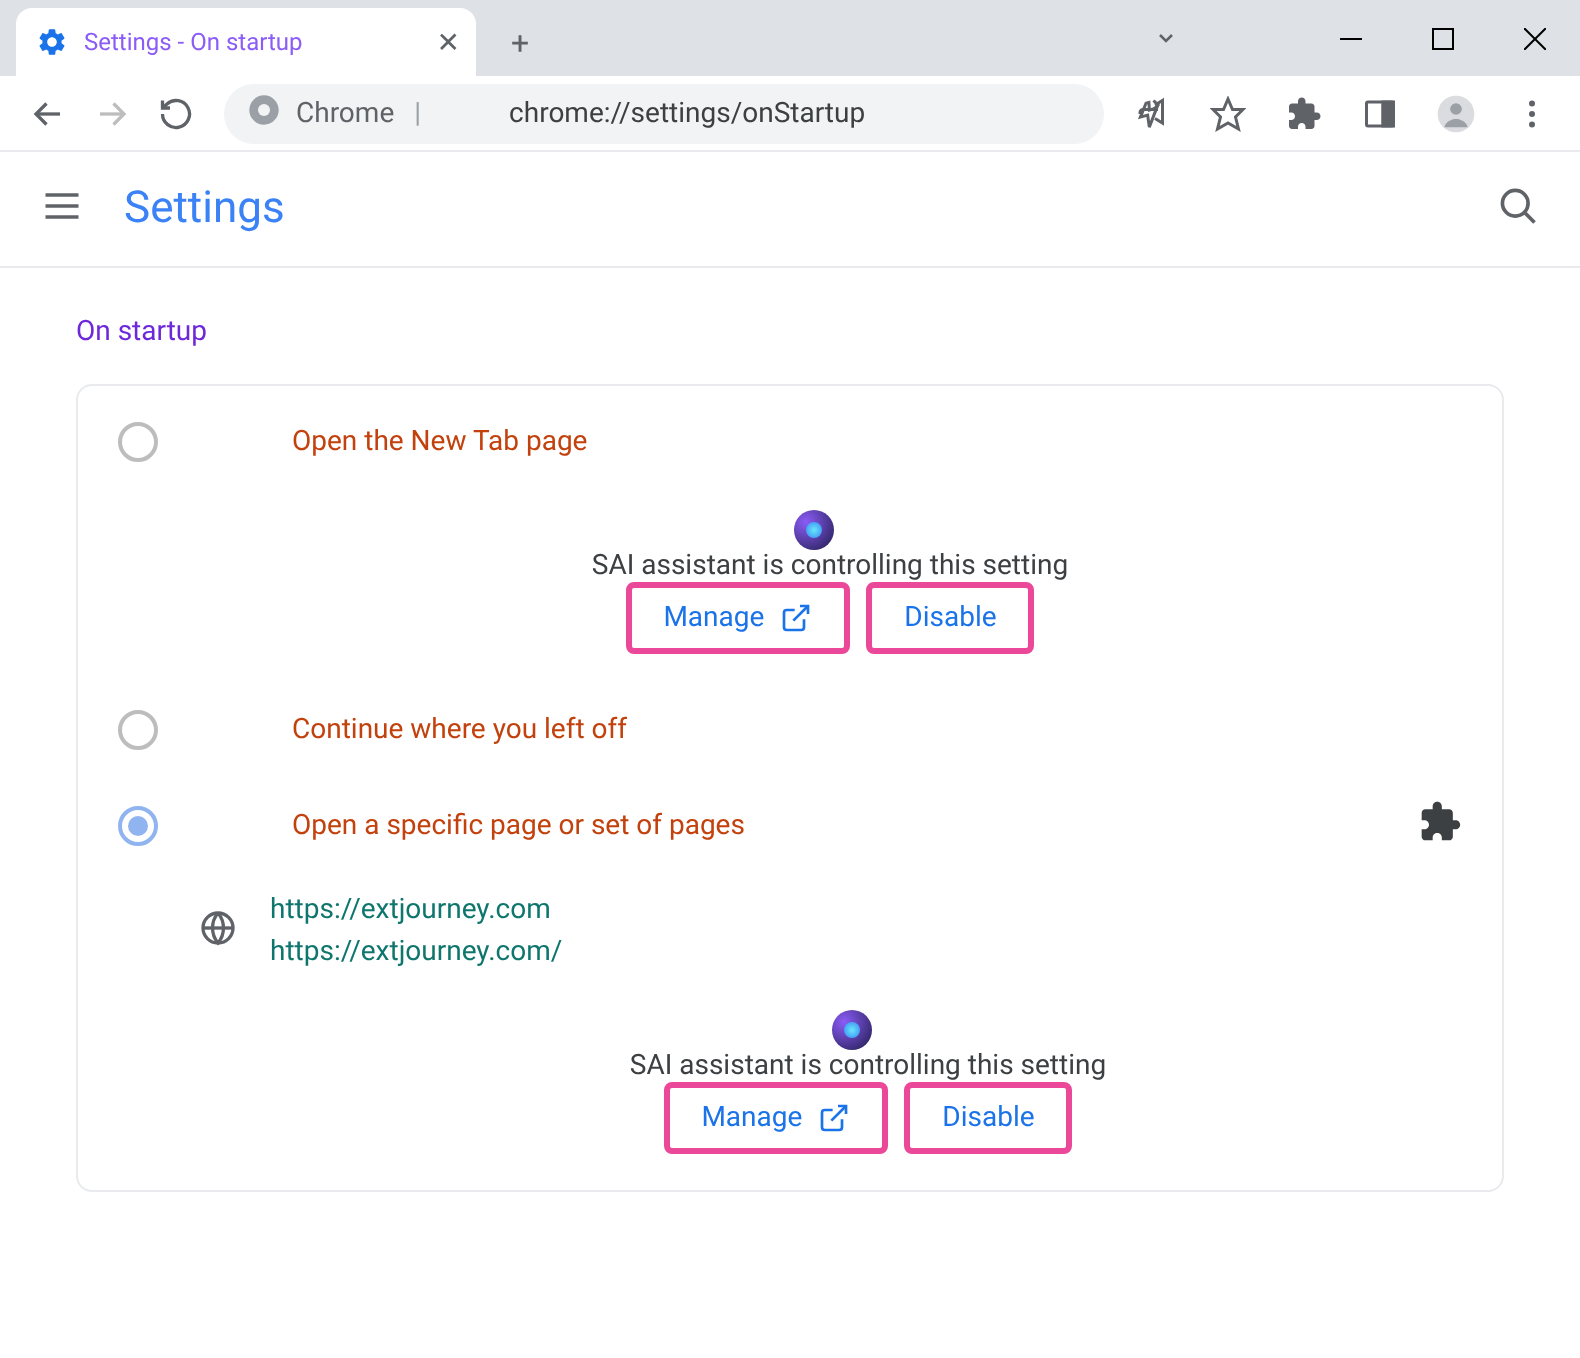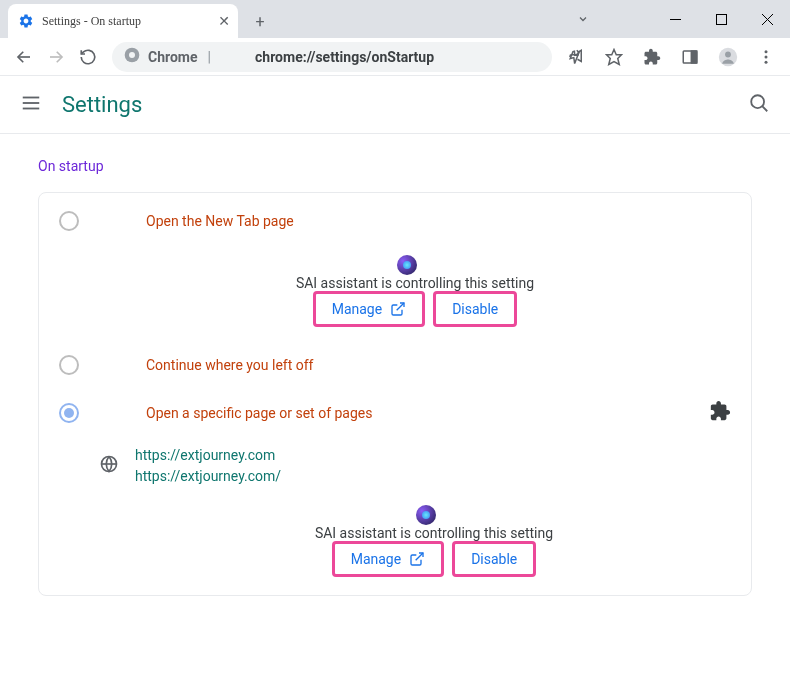--- a/index.html
+++ b/index.html
@@ -62,22 +62,21 @@
     .tab-favicon {
       width: 16px;
       height: 16px;
       margin-right: 8px;
       display: flex;
       align-items: center;
       justify-content: center;
     }
     .tab-title {
       font-size: 12px;
-      color: #404040;
-      font-family: Liberation Serif, serif;
+      color: #8b5cf6;
     }
     .tab-close {
       position: absolute;
       right: 8px;
       font-size: 14px;
       color: #5f6368;
       cursor: pointer;
     }
     .new-tab {
       width: 28px;
@@ -92,21 +91,20 @@
       font-size: 16px;
     }
     
     .toolbar {
       height: 38px;
       background: #fff;
       display: flex;
       align-items: center;
       padding: 0 8px;
       border-bottom: 1px solid #e8eaed;
-      font-weight: bold;
     }
     .nav-btn {
       width: 32px;
       height: 32px;
       display: flex;
       align-items: center;
       justify-content: center;
       cursor: pointer;
       border-radius: 50%;
     }
@@ -158,21 +156,21 @@
       align-items: center;
       padding: 0 20px;
       border-bottom: 1px solid #e8eaed;
     }
     .menu-icon {
       margin-right: 20px;
       cursor: pointer;
     }
     .settings-title {
       font-size: 22px;
-      color: #0f766e;
+      color: #3b82f6;
       font-weight: 400;
       flex: 1;
     }
     .search-icon {
       cursor: pointer;
     }
     
     .content {
       padding: 24px 38px;
     }

